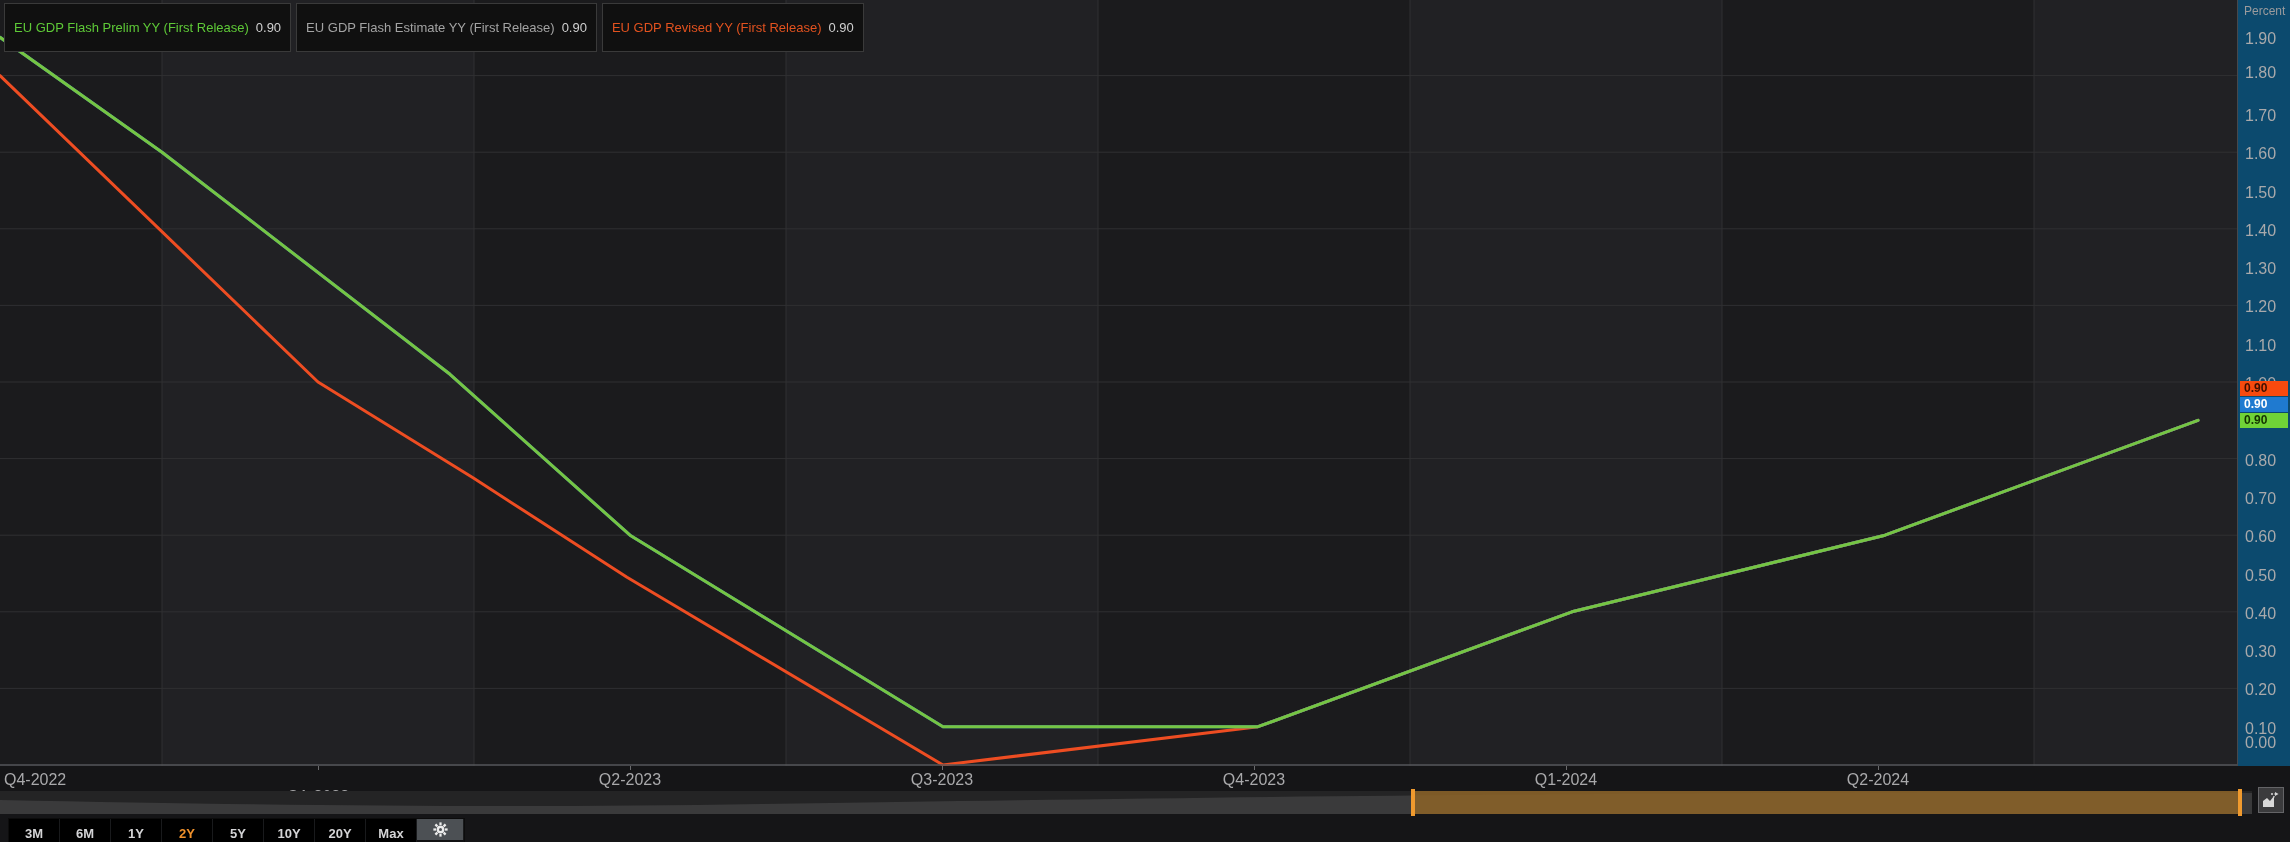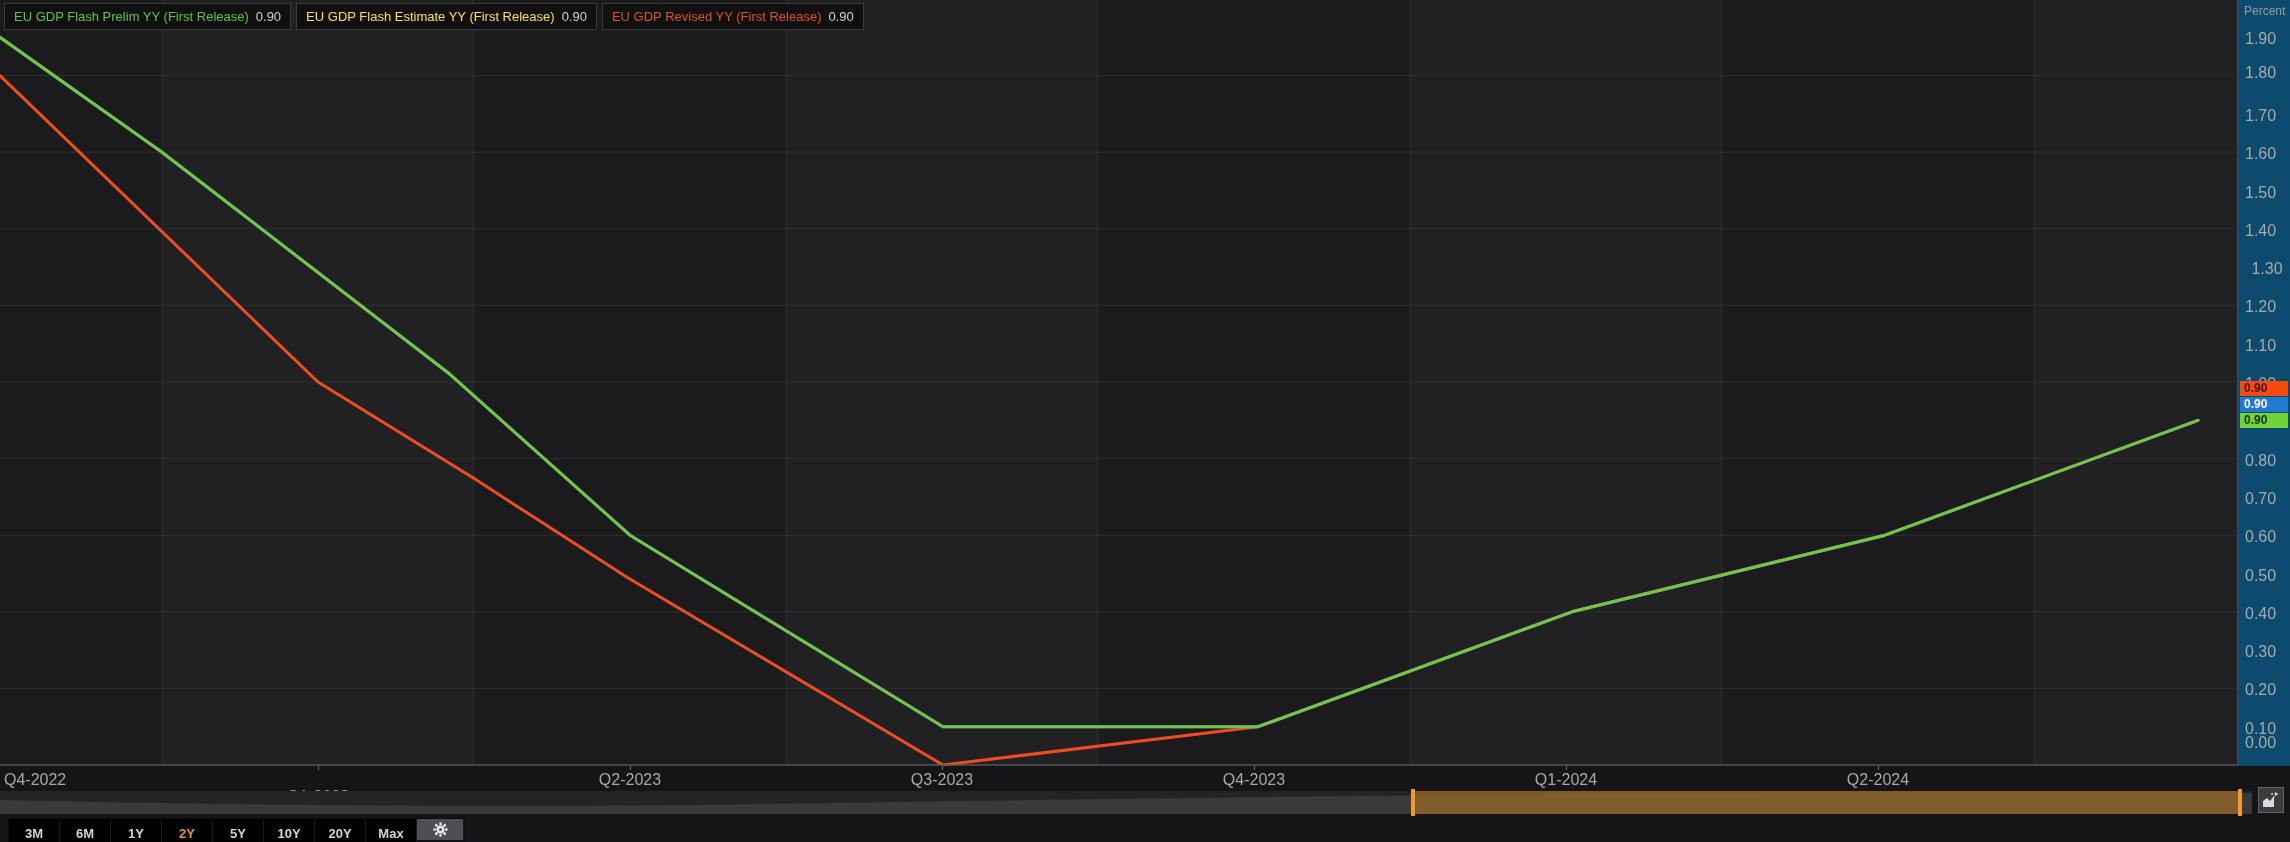--- a/index.html
+++ b/index.html
@@ -3,21 +3,21 @@
 <meta charset="utf-8">
 <style>
   html,body{margin:0;padding:0;background:#101011;}
   #app{position:relative;width:2290px;height:842px;background:#151517;overflow:hidden;
        font-family:"Liberation Sans",sans-serif;-webkit-font-smoothing:antialiased;}
   
   #plot{position:absolute;left:0;top:0;width:2237px;height:766px;background:#1b1b1d;}
   #plot svg{position:absolute;left:0;top:0;}
   
   #legend{position:absolute;left:4px;top:3px;display:flex;gap:5px;z-index:30;}
-  .legend-box{display:flex;align-items:center;gap:7px;height:21px;padding:2px 9px;
+  .legend-box{display:flex;align-items:center;gap:7px;height:21px;padding:13px 9px;
       background:#101010;border:1px solid #3a3a3a;font-size:13px;white-space:nowrap;cursor:pointer;}
   .legend-box .val{color:#cfcfcf;}
   
   #yaxis{position:absolute;left:2237px;top:0;width:53px;height:766px;background:#0c4a6e;border-left:1px solid #47484b;}
   #yaxis-title{position:absolute;left:6px;top:4px;font-size:12px;color:#9b9b9d;}
   .ytick{position:absolute;left:7px;width:44px;font-size:16px;color:#a9a9ab;}
   .badge{position:absolute;left:2240px;width:48px;height:15px;z-index:25;
       font-size:12px;line-height:15px;padding-left:4px;box-sizing:border-box;font-weight:bold;}
   
   #xaxis{position:absolute;left:0;top:766px;width:2290px;height:24px;}
@@ -73,21 +73,21 @@
 
   <div id="yaxis">
     <div id="yaxis-title">Percent</div>
     <div id="yticks">
         <div class="ytick" style="top: 30.3px;">1.90</div>
         <div class="ytick" style="top: 64px;">1.80</div>
         <div class="ytick" style="top: 106.9px;">1.70</div>
         <div class="ytick" style="top: 145.2px;">1.60</div>
         <div class="ytick" style="top: 183.5px;">1.50</div>
         <div class="ytick" style="top: 221.8px;">1.40</div>
-        <div class="ytick" style="top: 260.1px; text-align: center;">1.30</div>
+        <div class="ytick" style="top: 260.1px;">1.30</div>
         <div class="ytick" style="top: 298.4px;">1.20</div>
         <div class="ytick" style="top: 336.7px;">1.10</div>
         <div class="ytick" style="top: 375px;">1.00</div>
         <div class="ytick" style="top: 413.3px;">0.90</div>
         <div class="ytick" style="top: 451.6px;">0.80</div>
         <div class="ytick" style="top: 489.9px;">0.70</div>
         <div class="ytick" style="top: 528.2px;">0.60</div>
         <div class="ytick" style="top: 566.5px;">0.50</div>
         <div class="ytick" style="top: 604.8px;">0.40</div>
         <div class="ytick" style="top: 643.1px;">0.30</div>
@@ -101,21 +101,21 @@
       <div class="badge" style="top: 397px; background: rgb(31, 122, 208); color: rgb(255, 255, 255);">0.90</div>
       <div class="badge" style="top: 413px; background: rgb(112, 211, 55); color: rgb(20, 51, 0);">0.90</div>
     </div>
 
   <div id="legend">
       <div class="legend-box">
         <span style="color:#5ec937">EU GDP Flash Prelim YY (First Release)</span>
         <span class="val">0.90</span>
       </div>
       <div class="legend-box">
-        <span style="color:#fde047">EU GDP Flash Estimate YY (First Release)</span>
+        <span style="color:#a3a3a3">EU GDP Flash Estimate YY (First Release)</span>
         <span class="val">0.90</span>
       </div>
       <div class="legend-box">
         <span style="color:#e2521f">EU GDP Revised YY (First Release)</span>
         <span class="val">0.90</span>
       </div>
     </div>
 
   <div id="xaxis">
       <div class="xtick" style="left: 4px;">Q4-2022</div>

